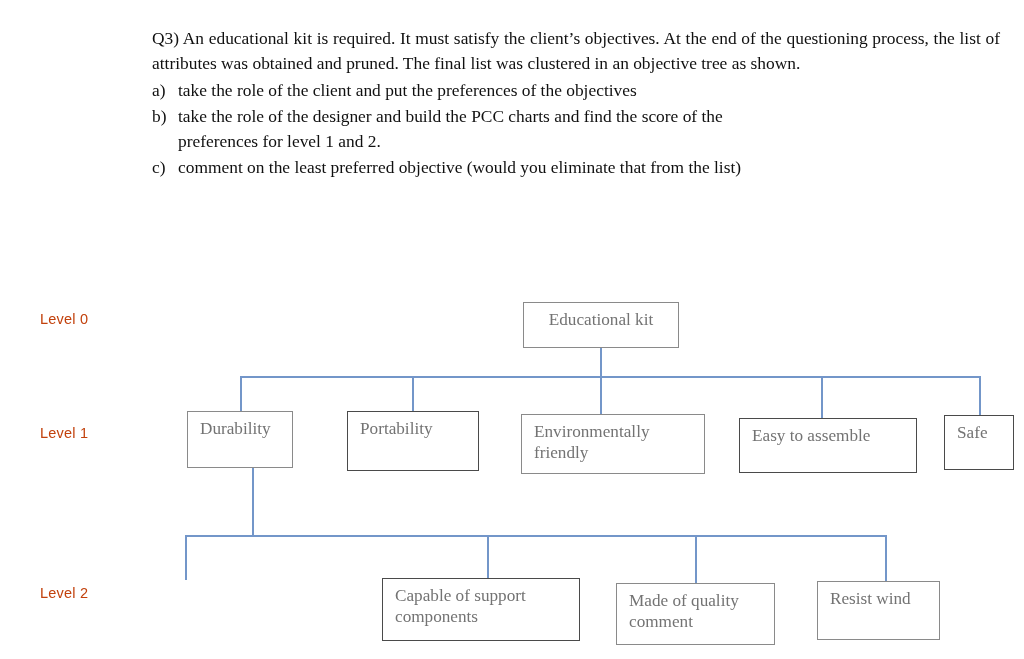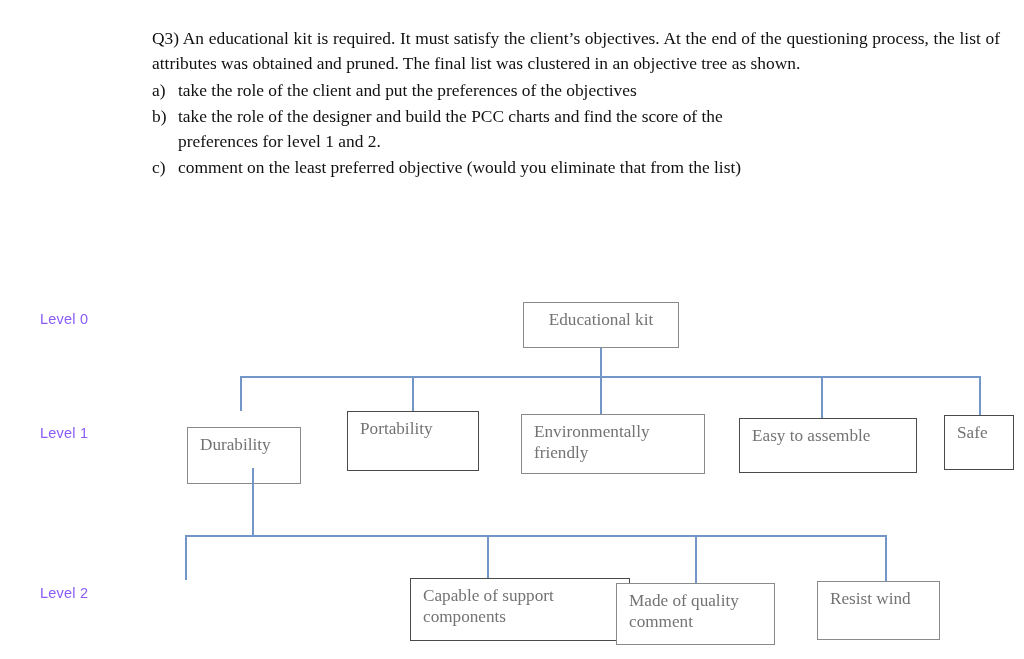--- a/index.html
+++ b/index.html
@@ -71,21 +71,21 @@
     height: 659px;
     pointer-events: none;
   }
   .diagram > * { pointer-events: auto; }
 
   .level-label {
     position: absolute;
     font-family: "Liberation Sans", "DejaVu Sans", sans-serif;
     font-size: 14.5px;
     letter-spacing: 0.2px;
-    color: #8b5cf6;
+    color: #c2410c;
     white-space: nowrap;
   }
 
   .node {
     position: absolute;
     box-sizing: border-box;
     background: #ffffff;
     border: 1.3px solid #4a4a4a;
     font-family: "Liberation Serif", "DejaVu Serif", serif;
     font-size: 17.2px;
@@ -139,21 +139,21 @@
   <div class="conn-v" style="left:600px; top:348px; height:29px;"></div>
 
   <div class="conn-h" style="left:240px; top:376px; width:740px;"></div>
 
   <div class="conn-v" style="left:240px; top:376px; height:35px;"></div>
   <div class="conn-v" style="left:412px; top:376px; height:35px;"></div>
   <div class="conn-v" style="left:600px; top:376px; height:38px;"></div>
   <div class="conn-v" style="left:821px; top:376px; height:42px;"></div>
   <div class="conn-v" style="left:979px; top:376px; height:39px;"></div>
 
-  <div class="node soft" style="left:187px; top:427px; width:114px; height:57px;">Durability</div>
+  <div class="node soft" style="left:187px; top:411px; width:106px; height:57px;">Durability</div>
 
   <div class="node" style="left:347px; top:411px; width:132px; height:60px;">Portability</div>
 
   <div class="node soft" style="left:521px; top:414px; width:184px; height:60px;">
     <span>Environmentally</span><br>
     <span>friendly</span>
   </div>
 
   <div class="node" style="left:739px; top:418px; width:178px; height:55px;">Easy to assemble</div>
 
@@ -161,21 +161,21 @@
 
   <div class="conn-v" style="left:252px; top:468px; height:67px;"></div>
   <div class="conn-h" style="left:185px; top:535px; width:701px;"></div>
 
   <div class="conn-v" style="left:185px; top:535px; height:45px;"></div>
   <div class="conn-v" style="left:487px; top:535px; height:43px;"></div>
   <div class="conn-v" style="left:695px; top:535px; height:48px;"></div>
   <div class="conn-v" style="left:885px; top:535px; height:46px;"></div>
 
 
-  <div class="node" style="left:382px; top:578px; width:220px; height:63px;margin-left:28px;">
+  <div class="node" style="left:382px; top:578px; width:198px; height:63px;">
     <span>Capable of support</span><br>
     <span>components</span>
   </div>
 
   <div class="node soft" style="left:616px; top:583px; width:159px; height:62px;">
     <span>Made of quality</span><br>
     <span>comment</span>
   </div>
 
   <div class="node soft" style="left:817px; top:581px; width:123px; height:59px;">Resist wind</div>

